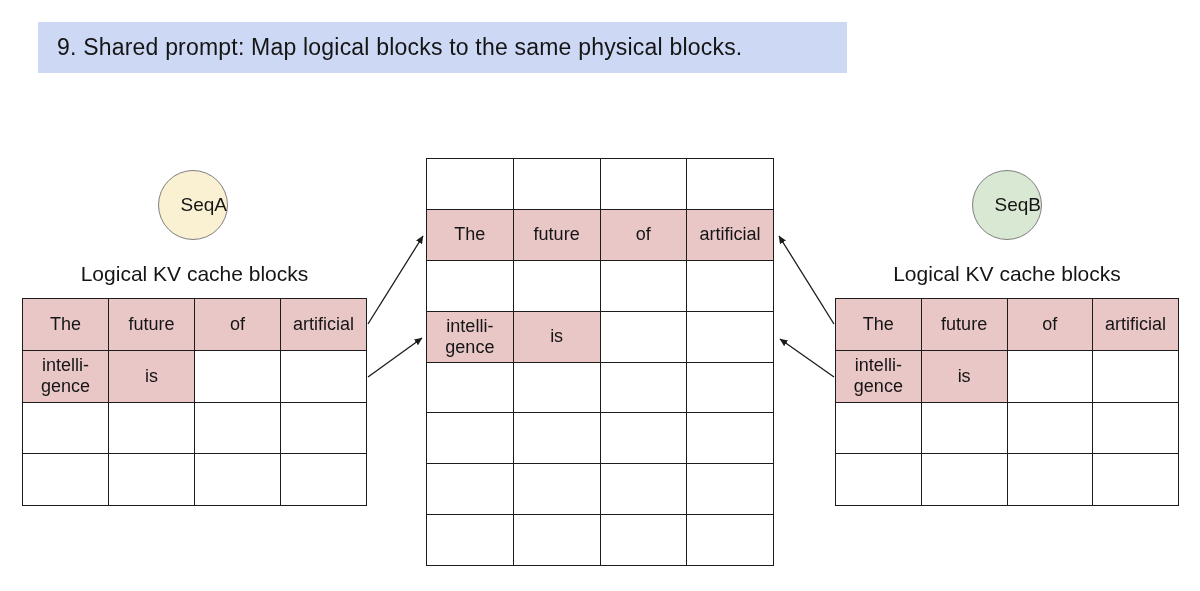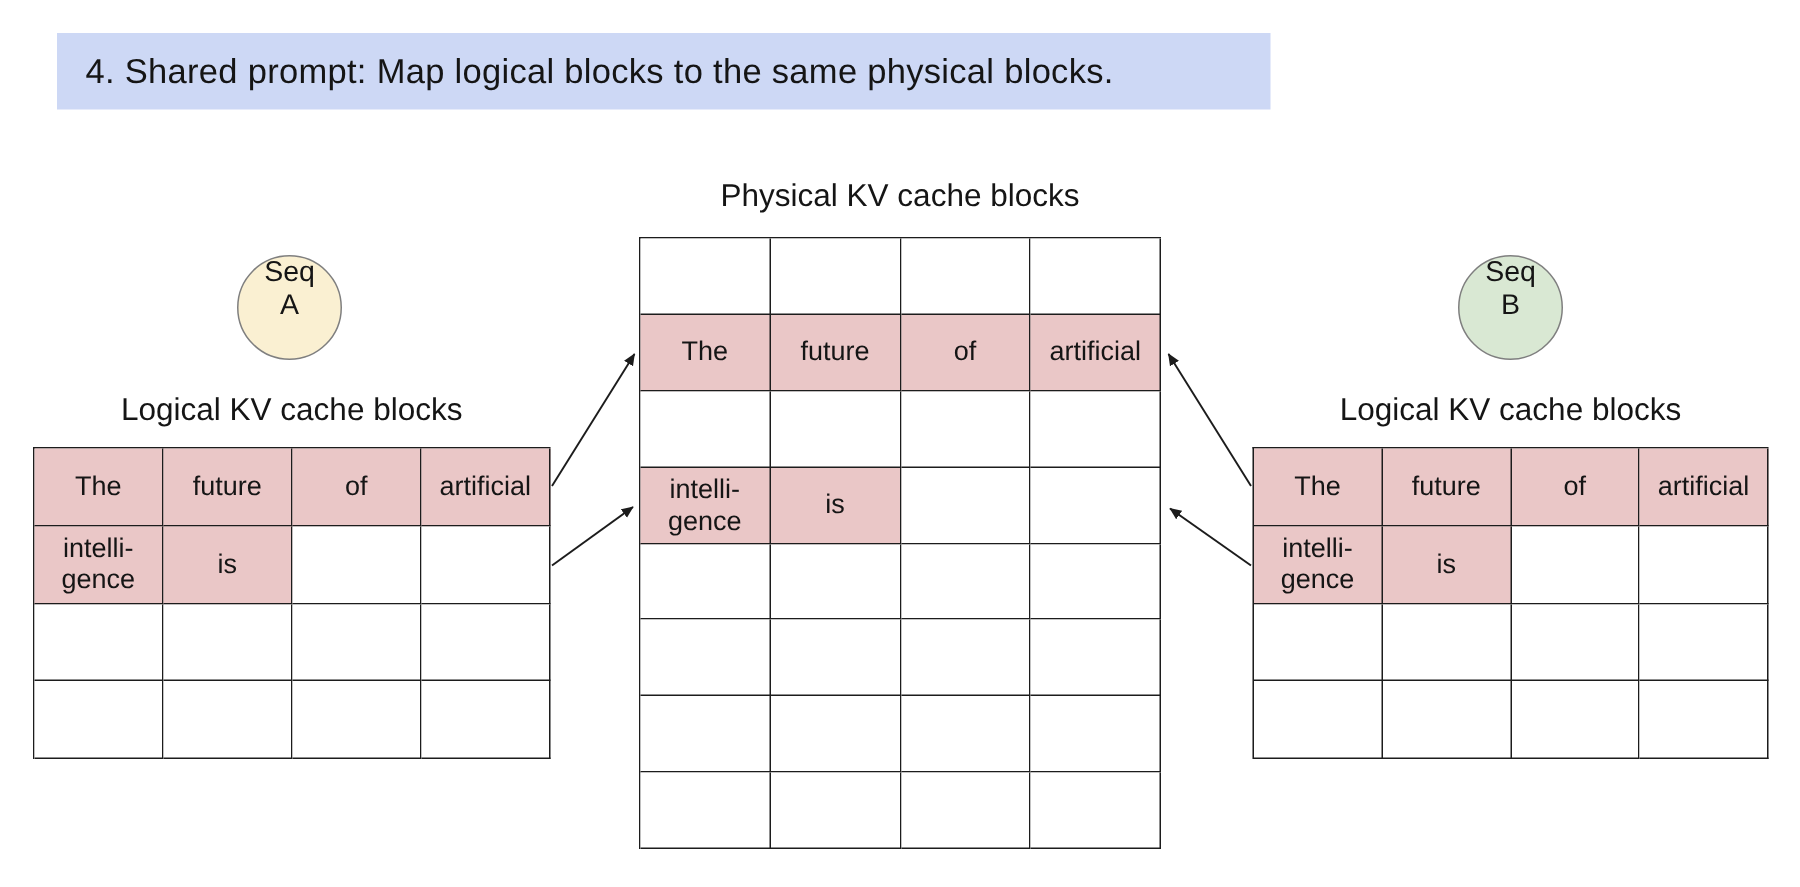--- a/index.html
+++ b/index.html
@@ -75,23 +75,23 @@
   .logical-a-table { left: 22px;  width: 345px; }
   .logical-b-table { left: 835px; width: 344px; }
 
   .seq-badge {
     position: absolute;
     width: 70px; height: 70px;
     border-radius: 50%;
     border: 1.5px solid #7f7f7f;
     box-sizing: border-box;
     display: flex;
-    flex-direction: column;
+    flex-direction: row;
     align-items: center;
-    justify-content: flex-start;
+    justify-content: flex-end;
     font-size: 19px;
     line-height: 22px;
   }
   .seq-a-badge { left: 158px; top: 170px; background: var(--seq-a, #faf0d2); }
   .seq-b-badge { left: 972px; top: 170px; background: var(--seq-b, #d9e8d3); }
 
   .arrows {
     position: absolute;
     left: 0; top: 0;
     width: 1200px; height: 591px;
@@ -101,34 +101,33 @@
     stroke: var(--line, #1c1c1c);
     stroke-width: 1.3;
   }
 </style>
 </head>
 <body>
 
 <div class="canvas">
 
   <div class="banner">
-    <span>4. Shared prompt: Map logical blocks to the same physical blocks.</span>
+    <span>9. Shared prompt: Map logical blocks to the same physical blocks.</span>
   </div>
 
   <div class="seq-badge seq-a-badge">
     <span>Seq</span>
     <span>A</span>
   </div>
 
   <div class="seq-badge seq-b-badge">
     <span>Seq</span>
     <span>B</span>
   </div>
 
-  <div class="section-title physical-title">Physical KV cache blocks</div>
   <div class="section-title logical-a-title">Logical KV cache blocks</div>
   <div class="section-title logical-b-title">Logical KV cache blocks</div>
 
   <div class="kv-table physical-table" id="physical-table">
       <div class="cell"></div>
       <div class="cell"></div>
       <div class="cell"></div>
       <div class="cell"></div>
       <div class="cell pink">The</div>
       <div class="cell pink">future</div>

